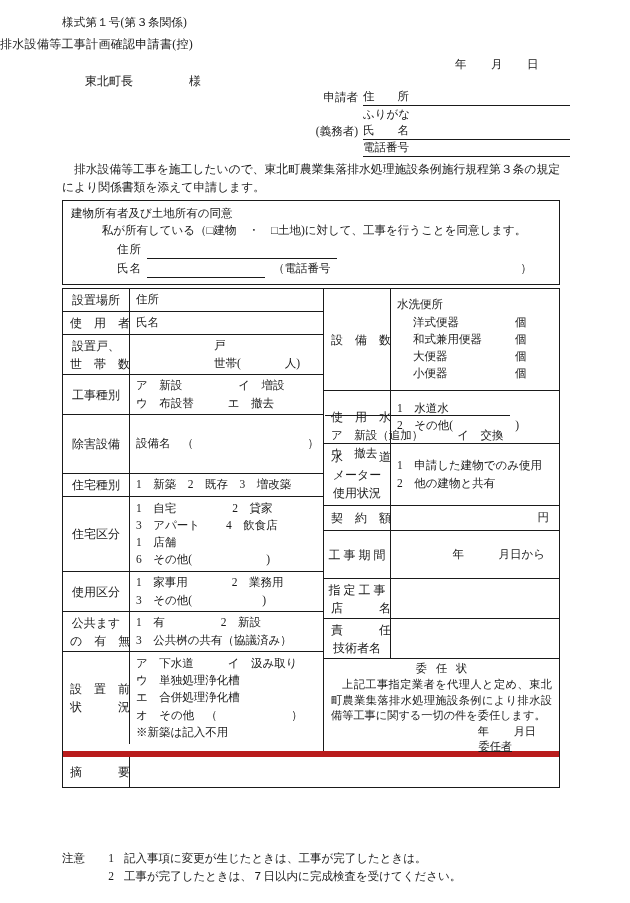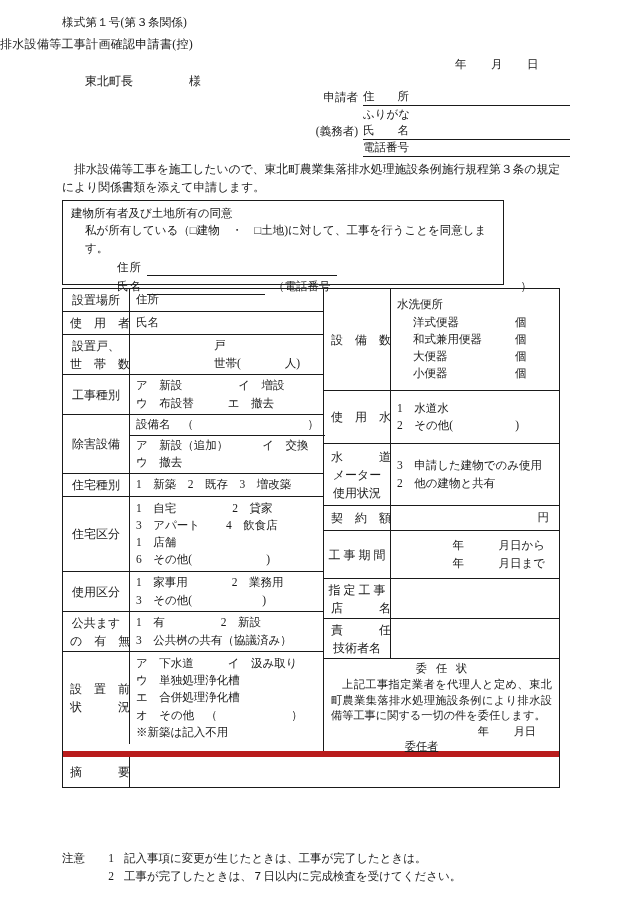--- a/index.html
+++ b/index.html
@@ -103,21 +103,21 @@
     line-height: 1.55;
     text-align: justify;
     text-indent: 12px;
   }
 
   
   .consent {
     position: absolute;
     left: 62px;
     top: 200px;
-    width: 442px;
+    width: 498px;
     height: 85px;
     border: 1px solid #1a1a1a;
     box-sizing: border-box;
     padding: 4px 16px 0 8px;
     font-size: 11.5px;
     line-height: 1.5;
   }
   .consent-row {
     display: flex;
     align-items: flex-end;
@@ -203,40 +203,40 @@
     flex: 1 1 auto;
     box-sizing: border-box;
     padding: 1px 6px;
     font-size: 11.5px;
     line-height: 1.5;
     display: flex;
     flex-direction: column;
     justify-content: center;
   }
   .cline { display: block; white-space: nowrap; }
-  .cell-stack { flex: 1 1 auto; display: flex; flex-direction: column; }
+  .cell-stack { flex: 1 1 auto; display: flex; flex-direction: row; }
   .sub {
     flex: 1 1 auto;
     box-sizing: border-box;
     padding: 1px 6px;
     font-size: 11.5px;
     line-height: 1.5;
     display: flex;
     flex-direction: column;
     justify-content: center;
   }
   .sub + .sub { border-top: 1px solid #1a1a1a; }
   .g14 { display: inline-block; width: 14px; }
   .g18 { display: inline-block; width: 18px; }
   .g26 { display: inline-block; width: 26px; }
   .g34 { display: inline-block; width: 34px; }
   .g44 { display: inline-block; width: 44px; }
   .g56 { display: inline-block; width: 56px; }
 
-  .ind { padding-left: 14px; }
+  .ind { padding-left: 14px; text-align: center; }
   .ind2 { padding-left: 22px; }
   .right-line { text-align: right; padding-right: 4px; }
 
   .fac-row {
     display: flex;
     white-space: nowrap;
   }
   .fac-name { width: 118px; flex: none; padding-left: 16px; box-sizing: border-box; }
   .fac-unit { flex: none; }
 
@@ -256,21 +256,21 @@
   }
   .moto-title {
     text-align: center;
     letter-spacing: 9px;
     padding-left: 9px;
     margin-bottom: 1px;
   }
   .moto-body { text-indent: 11px; text-align: justify; }
   .moto-date { text-align: right; padding-right: 16px; white-space: nowrap; }
   .moto-date .q { display: inline-block; width: 36px; }
-  .moto-signer { text-align: center; padding-right: 40px; text-decoration: underline; }
+  .moto-signer { text-align: right; padding-right: 40px; text-decoration: underline; }
 
   .row-full {
     display: flex;
     align-items: stretch;
     border-top: 6px solid #b91c1c;
   }
   .row-full .lbl { width: 67px; }
 
   
   .notes {
@@ -495,41 +495,40 @@
           </div>
         </div>
 
         <div class="r" style="height:62px">
           <div class="lbl">
             <span class="lbl-line just">水　　　道</span>
             <span class="lbl-line">メーター</span>
             <span class="lbl-line">使用状況</span>
           </div>
           <div class="cell">
-            <span class="cline"><span>3　申請した建物でのみ使用</span></span>
+            <span class="cline"><span>1　申請した建物でのみ使用</span></span>
             <span class="cline"><span>2　他の建物と共有</span></span>
           </div>
         </div>
 
         <div class="r" style="height:25px">
           <div class="lbl">
               <span class="lbl-line just">契　約　額</span>
             </div>
           <div class="cell">
             <span class="cline right-line">円</span>
           </div>
         </div>
 
         <div class="r" style="height:48px">
           <div class="lbl">
               <span class="lbl-line">工 事 期 間</span>
             </div>
           <div class="cell">
             <span class="cline period-line"><span class="p1">年</span><span class="p2">月</span><span>日から</span></span>
-            <span class="cline period-line"><span class="p1">年</span><span class="p2">月</span><span>日まで</span></span>
           </div>
         </div>
 
         <div class="r" style="height:40px">
           <div class="lbl">
             <span class="lbl-line">指 定 工 事</span>
             <span class="lbl-line just">店　　　名</span>
           </div>
           <div class="cell"></div>
         </div>

